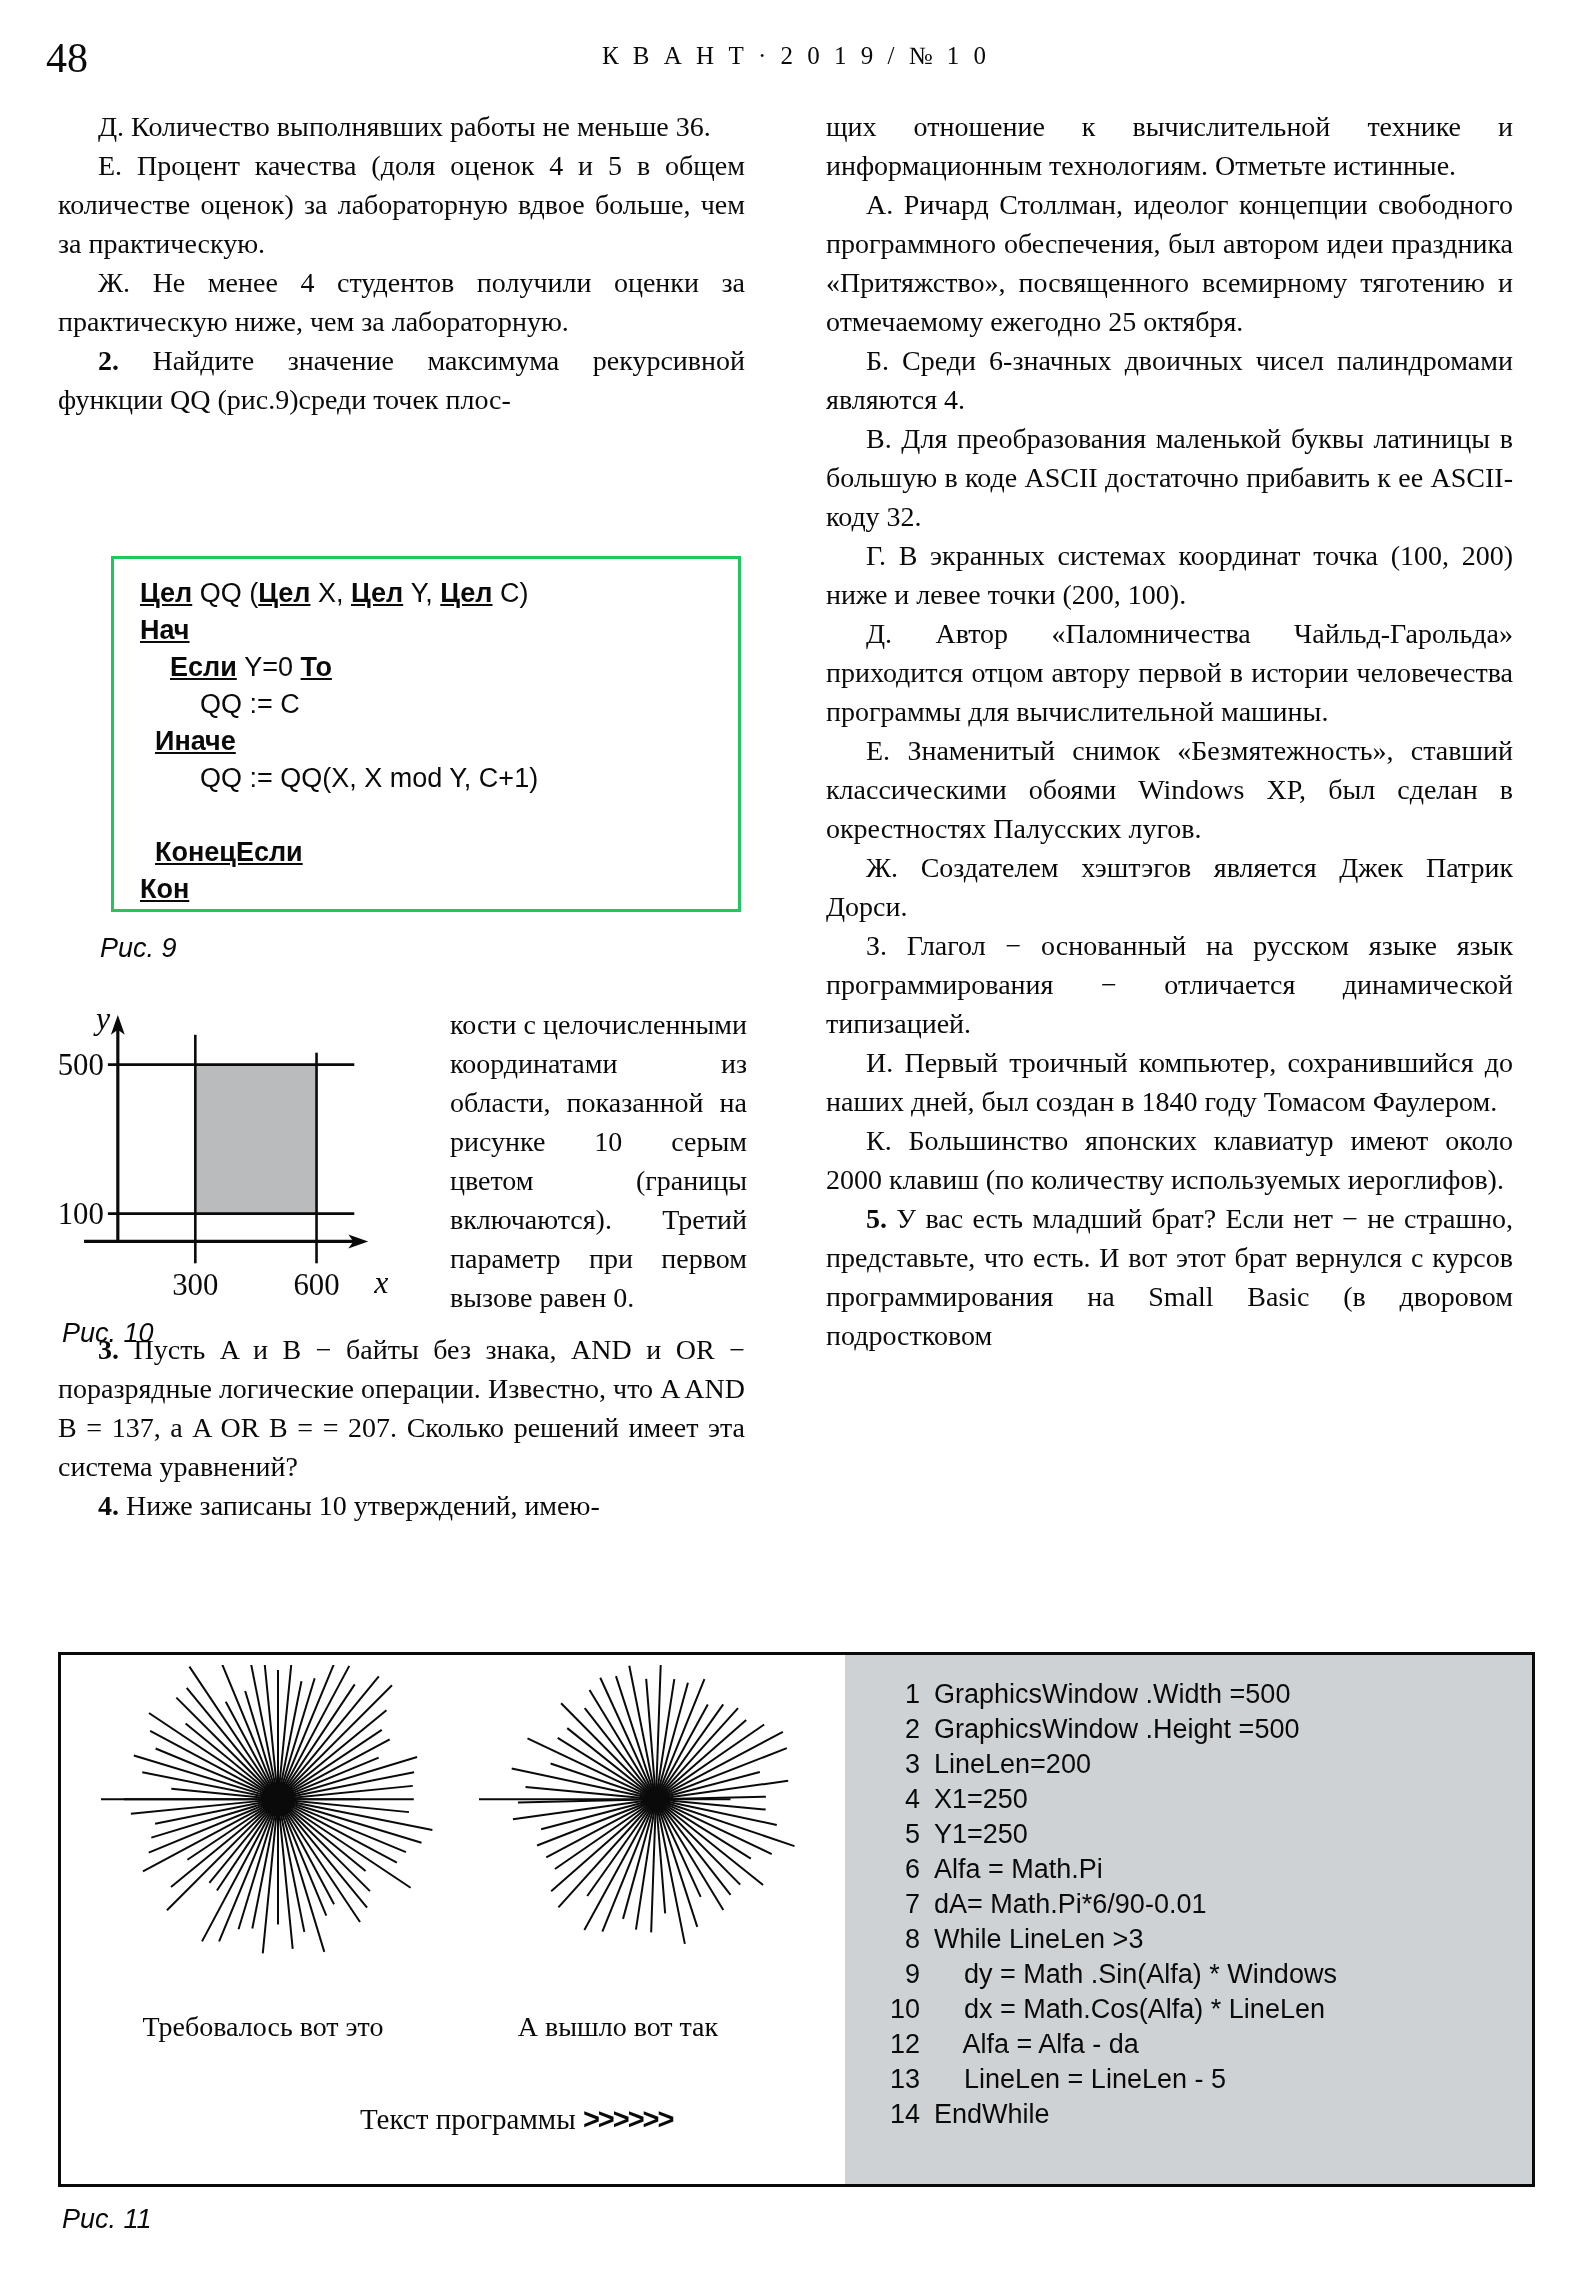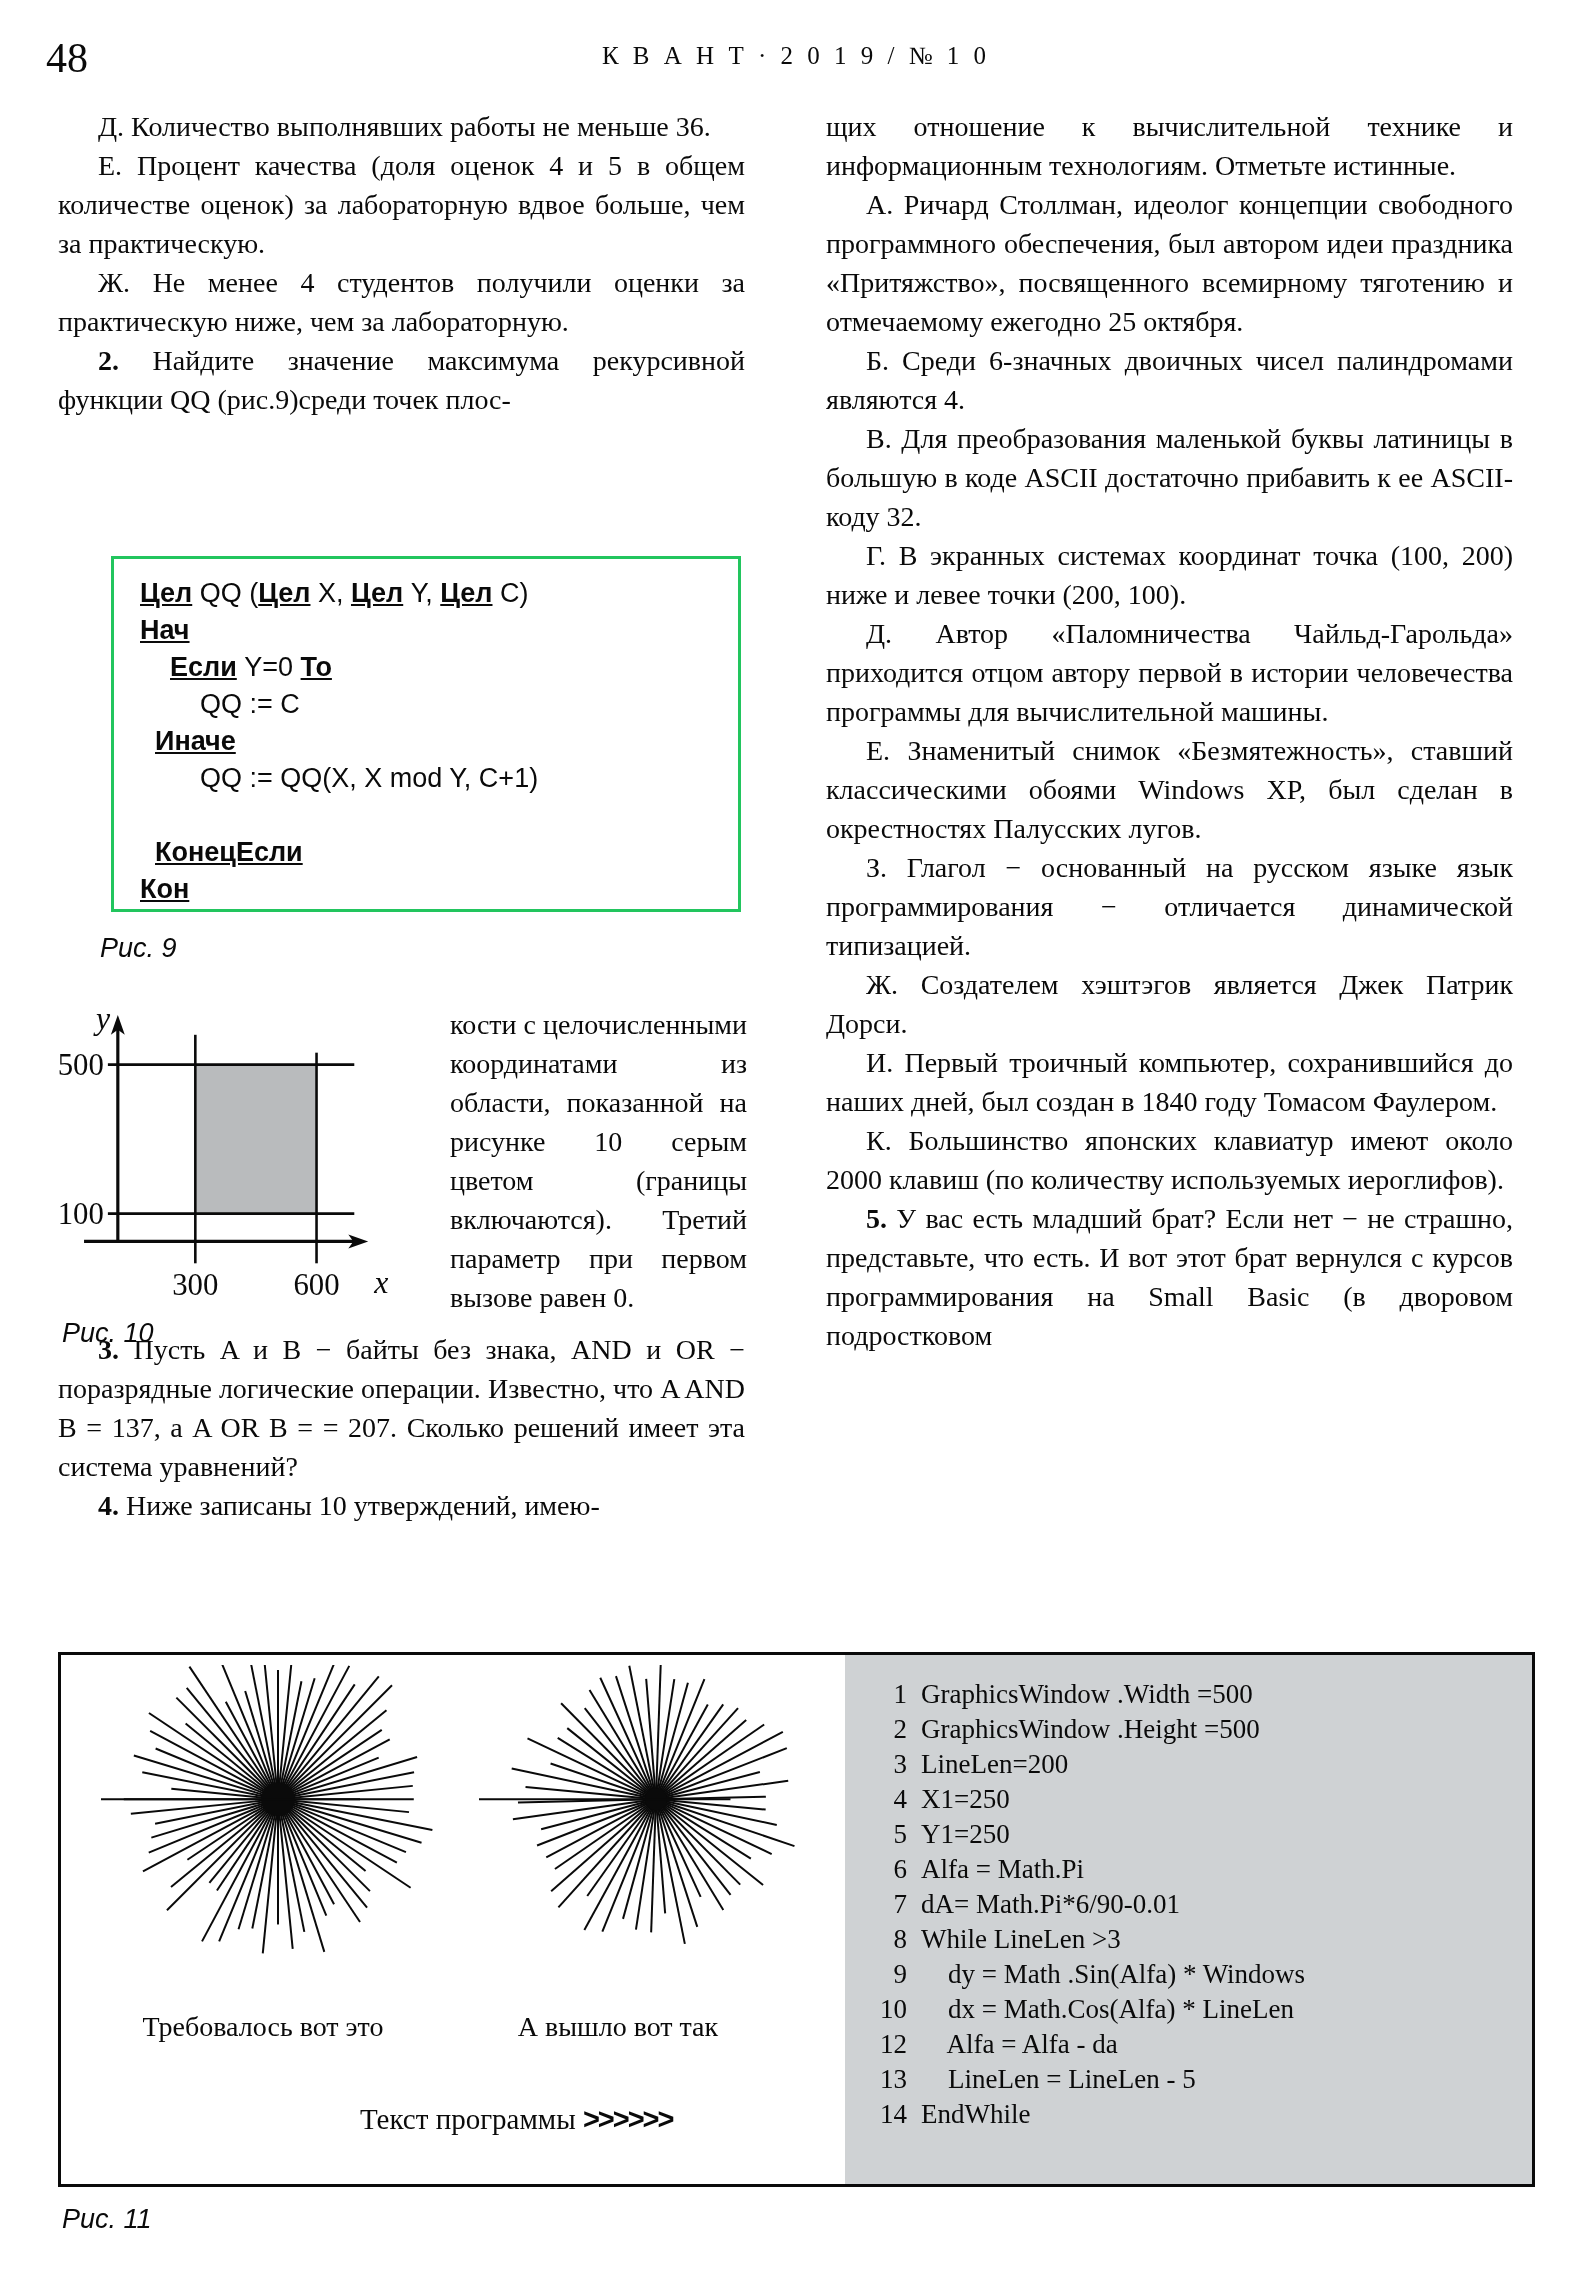--- a/index.html
+++ b/index.html
@@ -158,22 +158,22 @@
   }
 
   .code-panel {
     position: absolute;
     right: 0; top: 0;
     width: 687px; height: 529px;
     background: #cfd2d4;
   }
   .code-lines {
     position: absolute;
-    left: 16px; top: 22px;
-    font-family: Liberation Serif, serif;
+    left: 29px; top: 22px;
+    font-family: Liberation Sans, sans-serif;
     font-size: 27px;
     line-height: 35px;
     color: #0a0a0a;
   }
   .code-line { display: block; white-space: pre; }
   .ln {
     display: inline-block;
     width: 46px;
     text-align: right;
     padding-right: 14px;
@@ -239,22 +239,22 @@
   </div>
 
   <div class="col col-right" id="right-col">
       <p class="noindent">щих отношение к вычислительной технике и информационным технологиям. Отметьте истинные.</p>
       <p>А. Ричард Столлман, идеолог концепции свободного программного обеспечения, был автором идеи праздника «Притяжство», посвященного всемирному тяготению и отмечаемому ежегодно 25 октября.</p>
       <p>Б. Среди 6-значных двоичных чисел палиндромами являются 4.</p>
       <p>В. Для преобразования маленькой буквы латиницы в большую в коде ASCII достаточно прибавить к ее ASCII-коду 32.</p>
       <p>Г. В экранных системах координат точка (100, 200) ниже и левее точки (200, 100).</p>
       <p>Д. Автор «Паломничества Чайльд-Гарольда» приходится отцом автору первой в истории человечества программы для вычислительной машины.</p>
       <p>Е. Знаменитый снимок «Безмятежность», ставший классическими обоями Windows XP, был сделан в окрестностях Палусских лугов.</p>
+      <p>Ж. Создателем хэштэгов является Джек Патрик Дорси.</p>
       <p>З. Глагол − основанный на русском языке язык программирования − отличается динамической типизацией.</p>
-      <p>Ж. Создателем хэштэгов является Джек Патрик Дорси.</p>
       <p>И. Первый троичный компьютер, сохранившийся до наших дней, был создан в 1840 году Томасом Фаулером.</p>
       <p>К. Большинство японских клавиатур имеют около 2000 клавиш (по количеству используемых иероглифов).</p>
       <p><b class="num">5. </b>У вас есть младший брат? Если нет − не страшно, представьте, что есть. И вот этот брат вернулся с курсов программирования на Small Basic (в дворовом подростковом</p>
     </div>
 
   <div class="fig11">
     <div class="fig11-left">
       <div class="burst-wrap" id="burst-a">
         <svg width="348" height="338" viewBox="0 0 350 340" id="svg-burst-a">
             <line x1="178.0" y1="135.0" x2="314.6" y2="135.0" stroke="#0a0a0a" stroke-width="2"></line>

